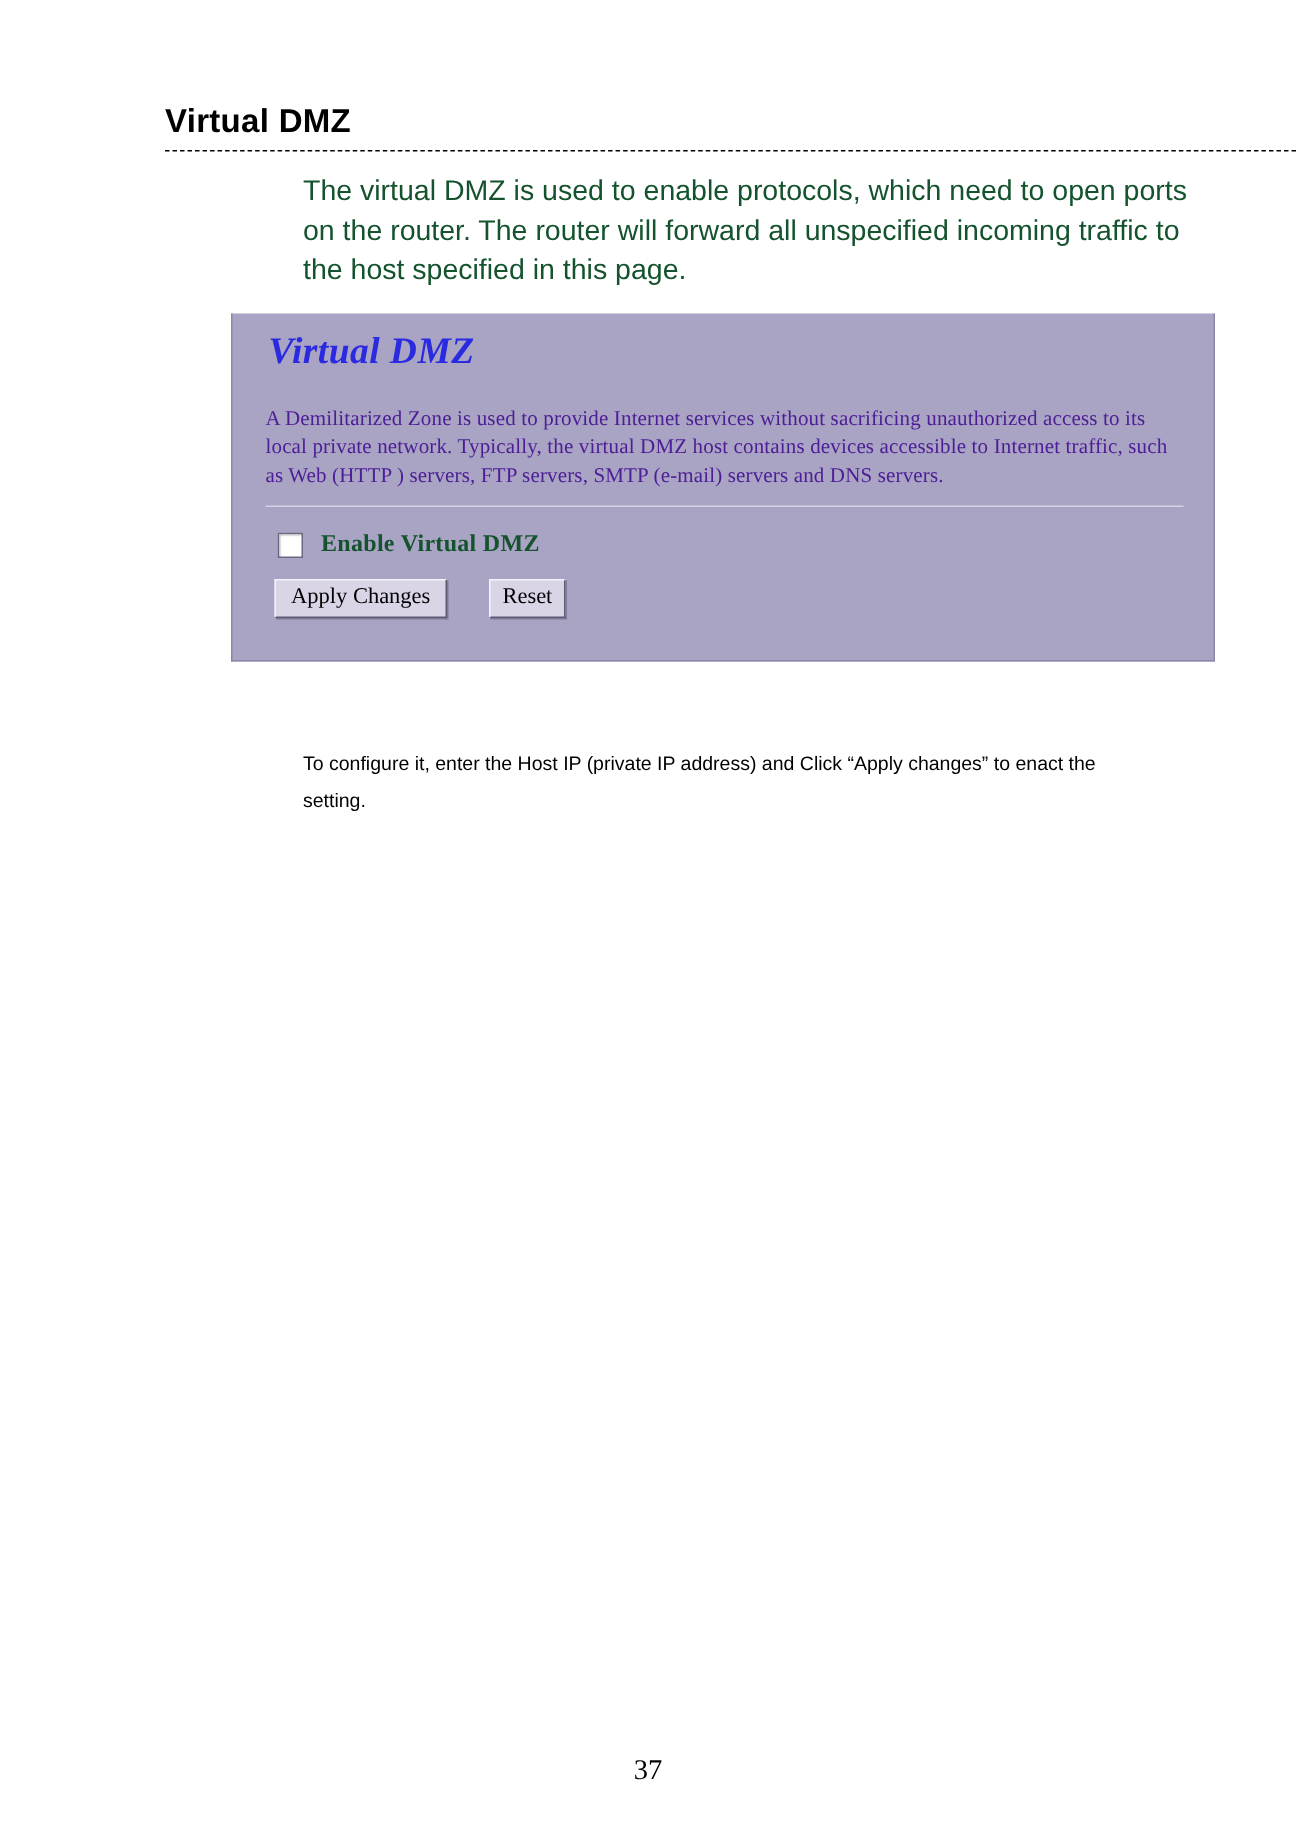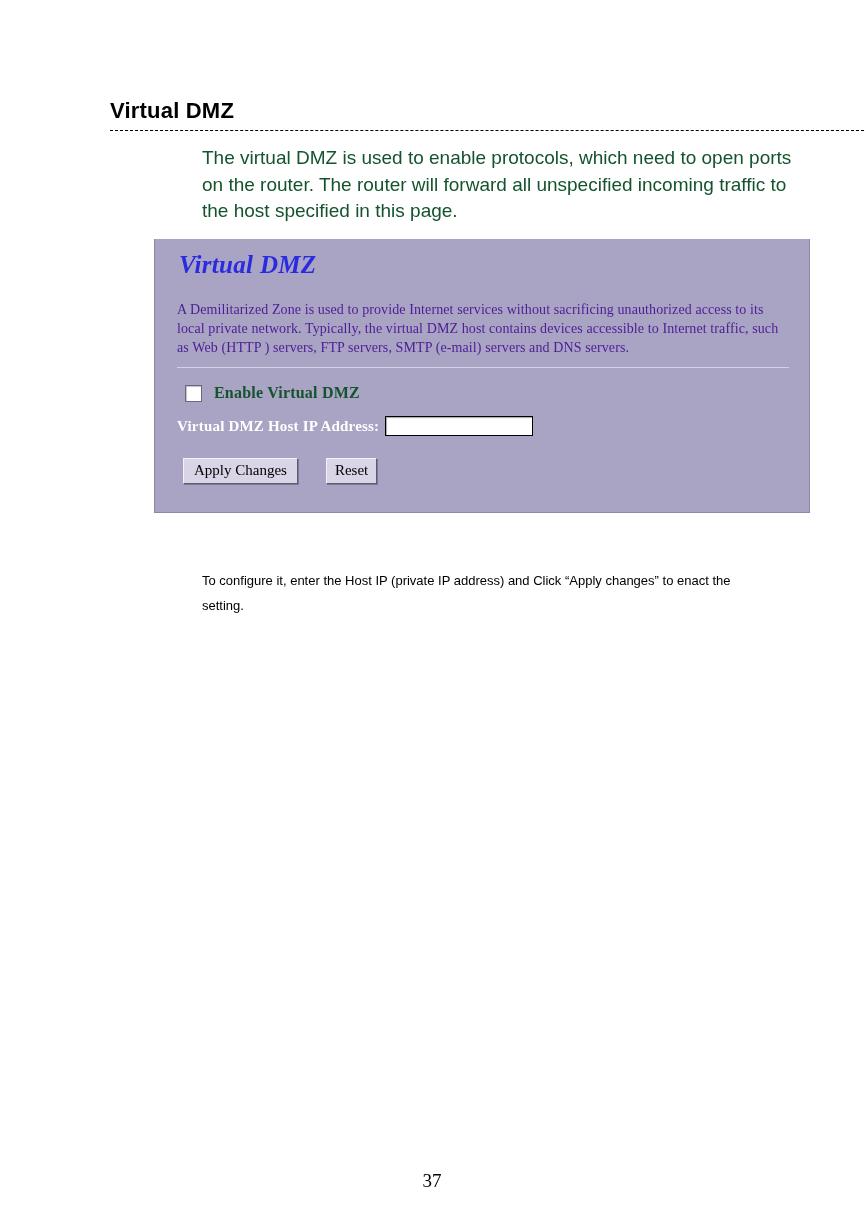--- a/index.html
+++ b/index.html
@@ -6,21 +6,21 @@
     margin: 0;
     padding: 0;
     font-family: Arial, Helvetica, sans-serif;
     background: #fff;
     width: 864px;
     height: 1228px;
     position: relative;
     box-sizing: border-box;
   }
   .page {
-    padding: 98px 60px 0 110px;
+    padding: 68px 60px 0 110px;
     box-sizing: border-box;
   }
   .section-heading {
     font-size: 22px;
     font-weight: bold;
     color: #000;
     margin: 0 0 6px 0;
     letter-spacing: 0.2px;
   }
   .dashed-rule {
@@ -165,24 +165,20 @@
     <div class="panel-inner">
       <div class="panel-title">Virtual DMZ</div>
       <p class="panel-desc">A Demilitarized Zone is used to provide Internet services without sacrificing unauthorized access to its local private network. Typically, the virtual DMZ host contains devices accessible to Internet traffic, such as Web (HTTP ) servers, FTP servers, SMTP (e-mail) servers and DNS servers.</p>
       <hr class="panel-hr">
 
       <div class="chk-row">
         <span class="chk"></span>
         <span class="chk-label">Enable Virtual DMZ</span>
       </div>
 
-      <div class="ip-row">
-        <span class="ip-label">Virtual DMZ Host IP Address:</span>
-        <input type="text" class="ip-input" value="" style="">
-      </div>
 
       <div class="btn-row">
         <button class="btn">Apply Changes</button>
         <button class="btn small">Reset</button>
       </div>
     </div>
   </div>
 
   <p class="body-text-2">To configure it, enter the Host IP (private IP address) and Click “Apply changes” to enact the setting.</p>
 </div>

